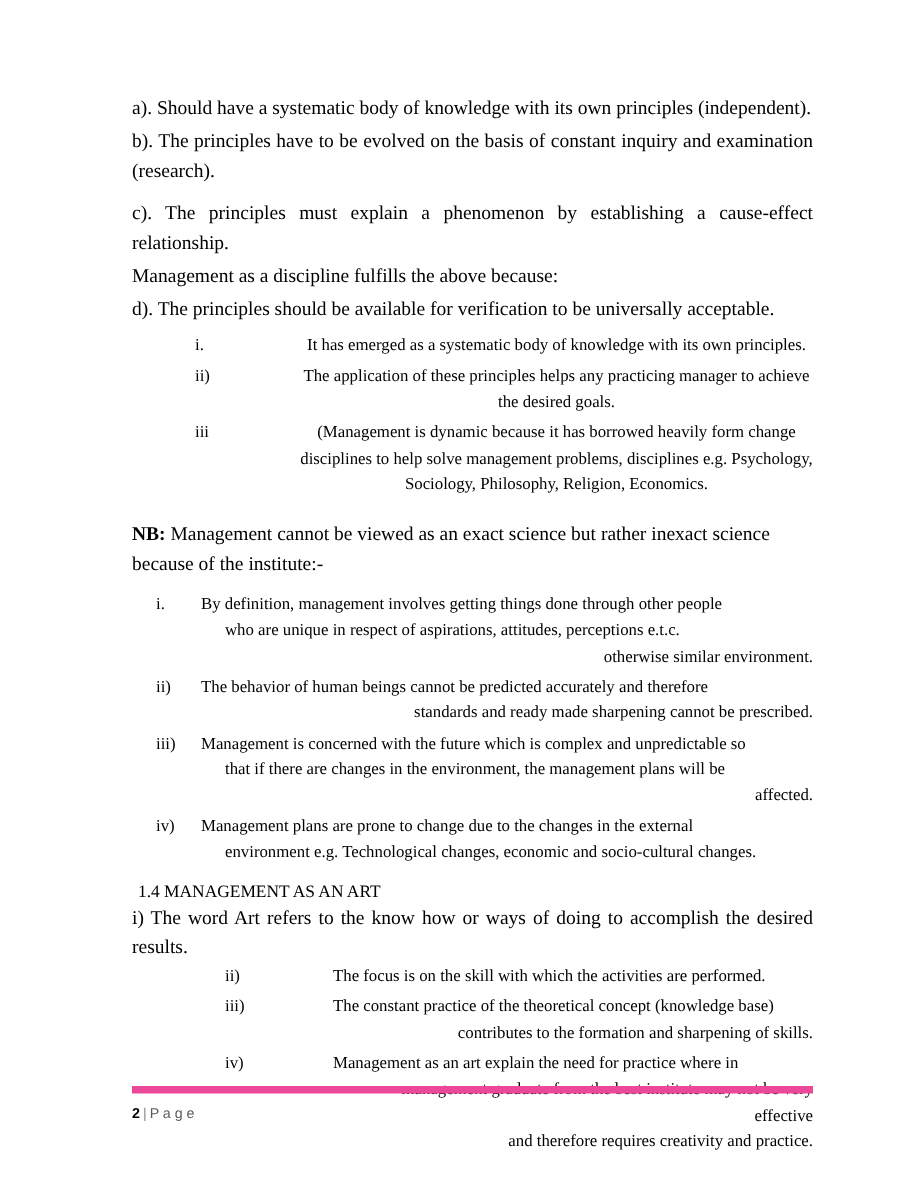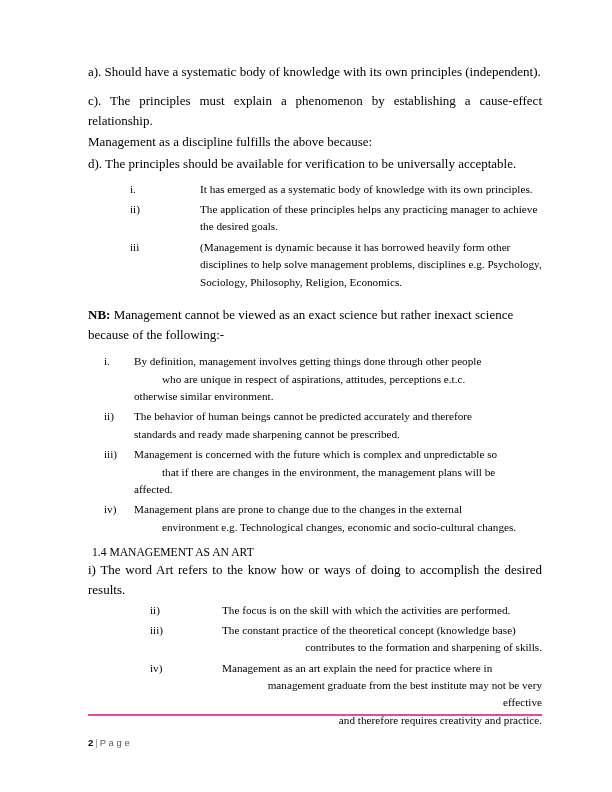--- a/index.html
+++ b/index.html
@@ -55,20 +55,21 @@
   .group-a li .marker {
     position: absolute;
     left: 0;
     top: 0;
     width: 28px;
     text-align: left;
   }
   .group-a li .content {
     display: block;
     margin-left: 70px;
+    text-align: center;
   }
   .group-a li .content .cont-line {
     display: block;
   }
 
   
   .group-b {
     margin-left: 16px;
   }
   .group-b li .marker {
@@ -77,24 +78,25 @@
     top: 0;
     width: 26px;
     text-align: left;
   }
   .group-b li .content {
     display: block;
     margin-left: 30px;
   }
   .group-b li .content .cont-line {
     display: block;
-    margin-left: 28px;
+    margin-left: 16px;
   }
   .group-b li .content .cont-line.flush {
     margin-left: 0;
+    text-align: right;
   }
 
   
   .group-c {
     margin-left: 62px;
   }
   .group-c li .marker {
     position: absolute;
     left: 0;
     top: 0;
@@ -116,42 +118,43 @@
     margin: 0 0 1px 4px;
   }
   .nb-label {
     font-weight: bold;
   }
   .footer {
     position: absolute;
     left: 88px;
     right: 70px;
     bottom: 44px;
-    border-top: 2px solid #ec4899;
-    padding-top: 21px;
+    border-top: 5px solid #ec4899;
+    padding-top: 8px;
     font-size: 9.5px;
     font-family: "Liberation Sans", sans-serif;
     color: #5a5a5a;
   }
   .footer .pageno {
     font-weight: bold;
     color: #000000;
   }
   .footer .sep {
     color: #8a8a8a;
     margin: 0 2px;
   }
 </style>
 </head>
 <body>
 
 <div class="page">
 
   <div class="body-text">
     <p class="para">a). Should have a systematic body of knowledge with its own principles (independent).</p>
+    <p class="para">b). The principles have to be evolved on the basis of constant inquiry and examination (research).</p>
     <div class="gap-sm"></div>
     <p class="para">c). The principles must explain a phenomenon by establishing a cause-effect relationship.</p>
     <p class="para">Management as a discipline fulfills the above because:</p>
     <p class="para tight">d). The principles should be available for verification to be universally acceptable.</p>
   </div>
 
   <div class="gap-sm"></div>
 
   <ul class="rlist group-a">
     <li>
@@ -163,32 +166,32 @@
     <li>
       <span class="marker">ii)</span>
       <span class="content">
         <span>The application of these principles helps any practicing manager to achieve</span>
         <span class="cont-line">the desired goals.</span>
       </span>
     </li>
     <li>
       <span class="marker">iii</span>
       <span class="content">
-        <span>(Management is dynamic because it has borrowed heavily form other</span>
+        <span>(Management is dynamic because it has borrowed heavily form change</span>
         <span class="cont-line">disciplines to help solve management problems, disciplines e.g. Psychology,</span>
         <span class="cont-line">Sociology, Philosophy, Religion, Economics.</span>
       </span>
     </li>
   </ul>
 
   <div class="gap-md"></div>
 
   <div class="body-text">
     <p class="para tight"><span class="nb-label">NB:</span><span> Management cannot be viewed as an exact science but rather inexact science</span></p>
-    <p class="para">because of the following:-</p>
+    <p class="para">because of the institute:-</p>
   </div>
 
   <div class="gap-sm"></div>
 
   <ul class="rlist group-b">
     <li>
       <span class="marker">i.</span>
       <span class="content">
         <span>By definition, management involves getting things done through other people</span>
         <span class="cont-line">who are unique in respect of aspirations, attitudes, perceptions e.t.c.</span>

